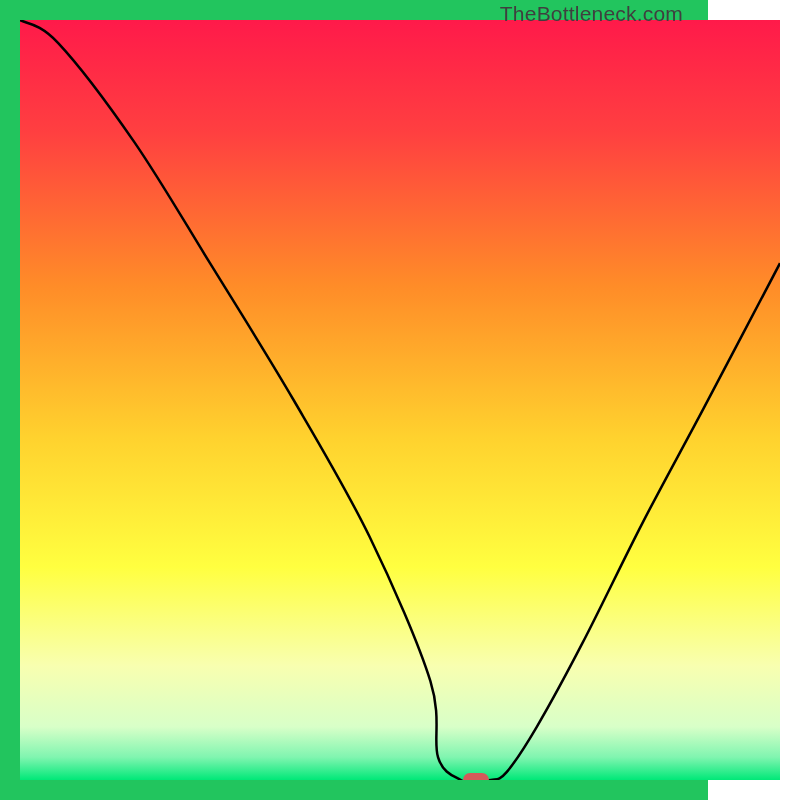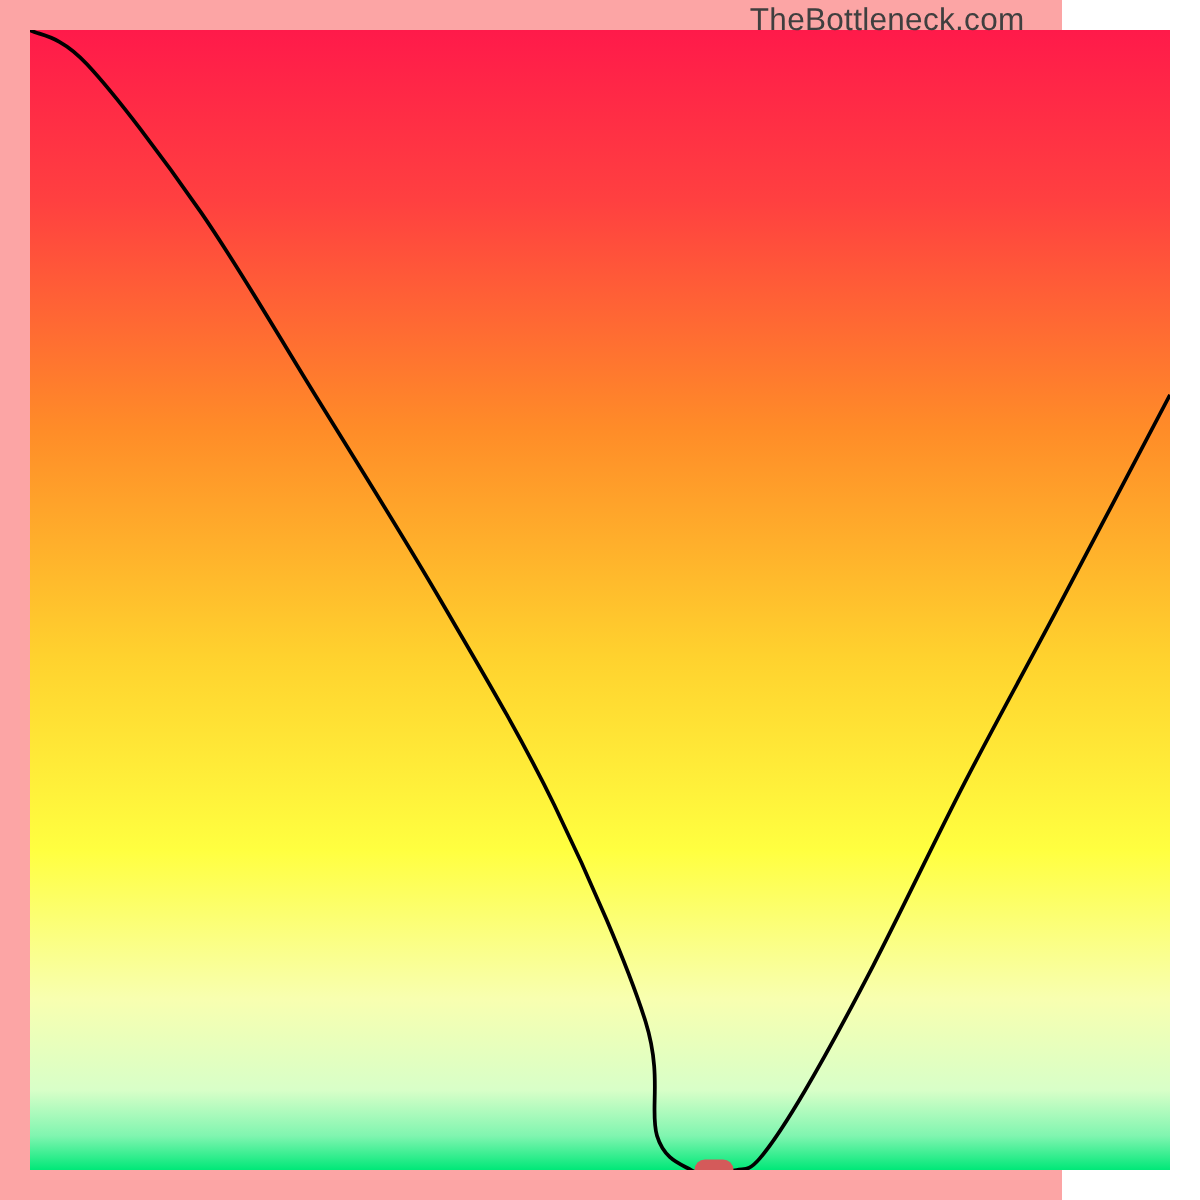--- a/index.html
+++ b/index.html
@@ -1,17 +1,17 @@
 <!DOCTYPE html>
 <html><head>
 <meta charset="utf-8">
 <style>
 * { margin: 0; padding: 0; box-sizing: border-box; }
 body { width: 800px; height: 800px; overflow: hidden; font-family: Arial, sans-serif; }
-.chart-container { width: 708px; height: 800px; position: relative; background: #fca5a5; }
+.chart-container { width: 708px; height: 800px; position: relative; background: #22c55e; }
 .plot-area { position: absolute; left: 20px; top: 20px; width: 760px; height: 760px; overflow: hidden; }
 .gradient-bg { width: 100%; height: 100%; position: absolute; }
 .watermark { position: absolute; top: 2px; right: 25px; color: #3f3f3f; font-size: 21px; font-weight: 500; z-index: 10; letter-spacing: 0.2px; }
 .curve { position: absolute; top: 0; left: 0; width: 100%; height: 100%; z-index: 5; }
 .marker { position: absolute; width: 26px; height: 14px; background: #d45a5a; border-radius: 7px; z-index: 6; transform: translate(-50%, -50%); }
 </style>
 </head>
 <body>
 
 <div class="chart-container">

